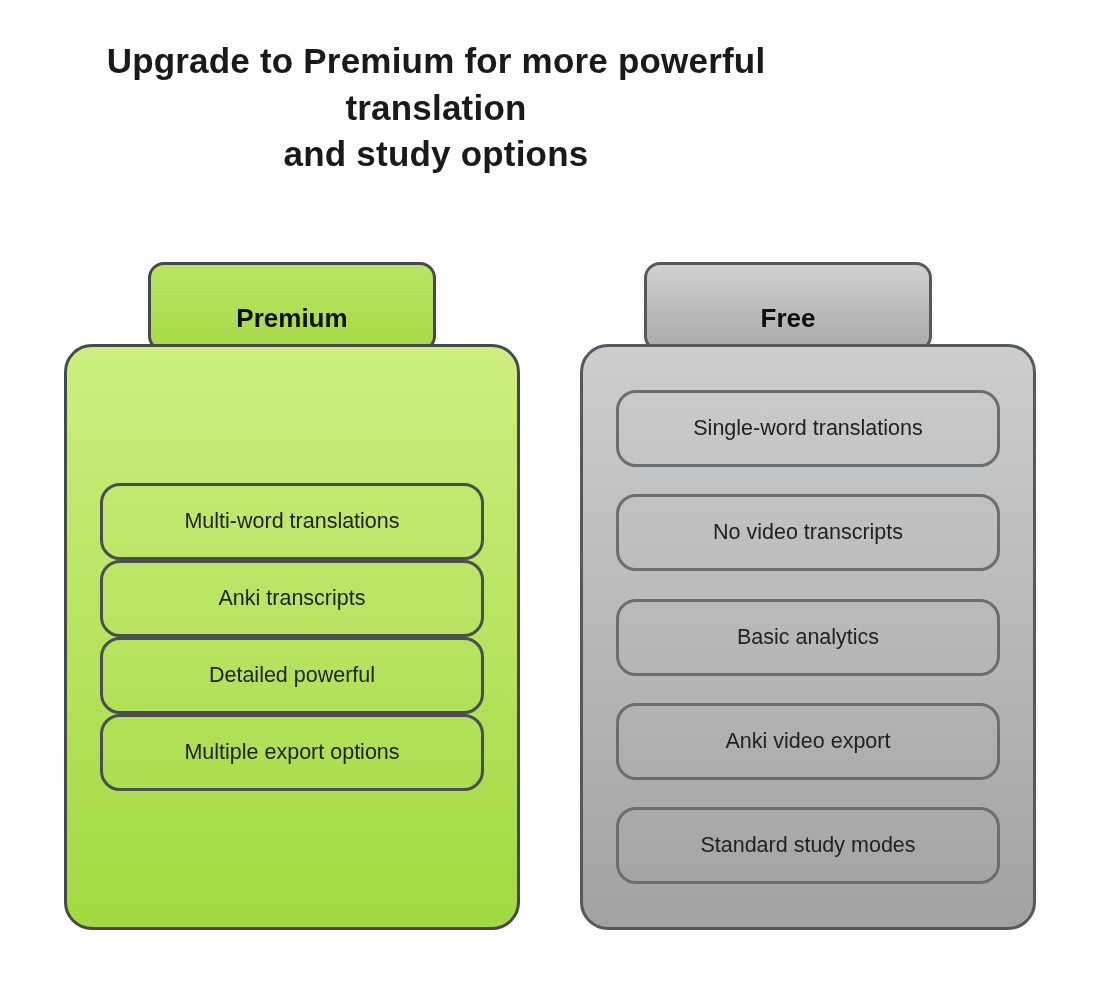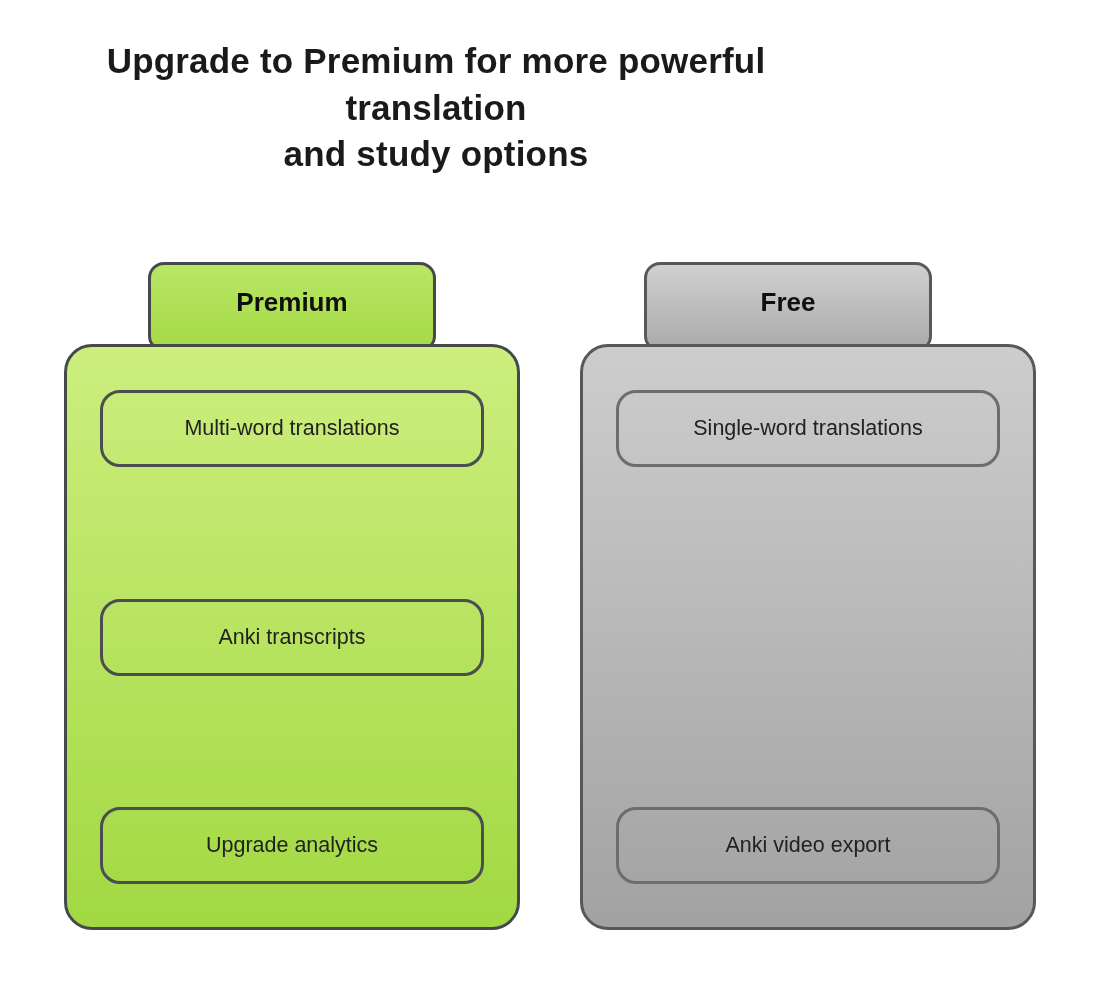--- a/index.html
+++ b/index.html
@@ -24,21 +24,21 @@
     white-space: pre-line;
   }
   .tab {
     position: absolute;
     top: 262px;
     width: 288px; height: 90px;
     border-radius: 16px;
     border: 3px solid;
     z-index: 1;
     display: flex;
-    align-items: flex-start;
+    align-items: center;
     justify-content: center;
   }
   .tab span {
     margin-top: 22px;
     font-size: 26px;
     font-weight: bold;
     color: #0f0f0f;
   }
   .tab-premium {
     left: 148px;
@@ -59,20 +59,21 @@
     z-index: 2;
     display: flex;
     flex-direction: column;
     justify-content: space-between;
     padding: 43px 33px;
   }
   .card-premium {
     left: 64px;
     background: linear-gradient(180deg, var(--premium-top, #cdee7e), var(--premium-bottom, #a2d942));
     border-color: var(--premium-border, #46494c);
+    justify-content: center;
   }
   .card-free {
     left: 580px;
     background: linear-gradient(180deg, var(--free-top, #cdcdcd), var(--free-bottom, #a2a2a2));
     border-color: var(--free-border, #56595c);
   }
   .item {
     height: 77px;
     border-radius: 20px;
     border: 3px solid;
@@ -91,22 +92,26 @@
 
 <h1 class="page-title">Upgrade to Premium for more powerful translation
 and study options</h1>
 
 <div class="tab tab-premium">
   <span>Premium</span>
 </div>
 <div class="card card-premium">
   <div class="item">Multi-word translations</div>
   <div class="item">Anki transcripts</div>
-  <div class="item">Upgrade analytics</div>
+  <div class="item">Detailed powerful</div>
+  <div class="item">Multiple export options</div>
 </div>
 
 <div class="tab tab-free">
   <span>Free</span>
 </div>
 <div class="card card-free">
   <div class="item">Single-word translations</div>
+  <div class="item">No video transcripts</div>
+  <div class="item">Basic analytics</div>
   <div class="item">Anki video export</div>
+  <div class="item">Standard study modes</div>
 </div>
 
 </body></html>

